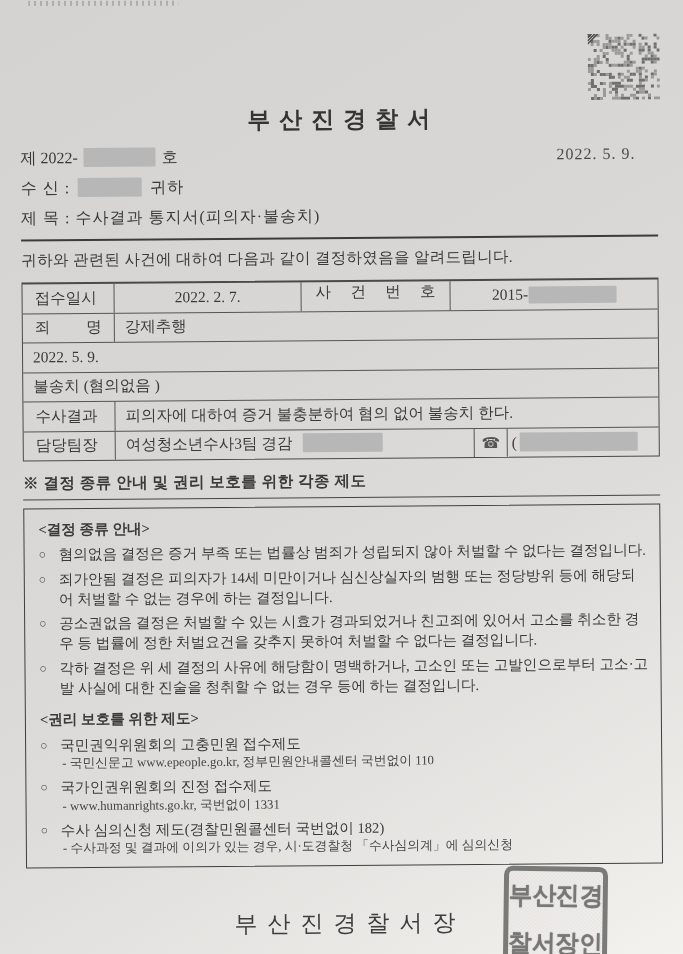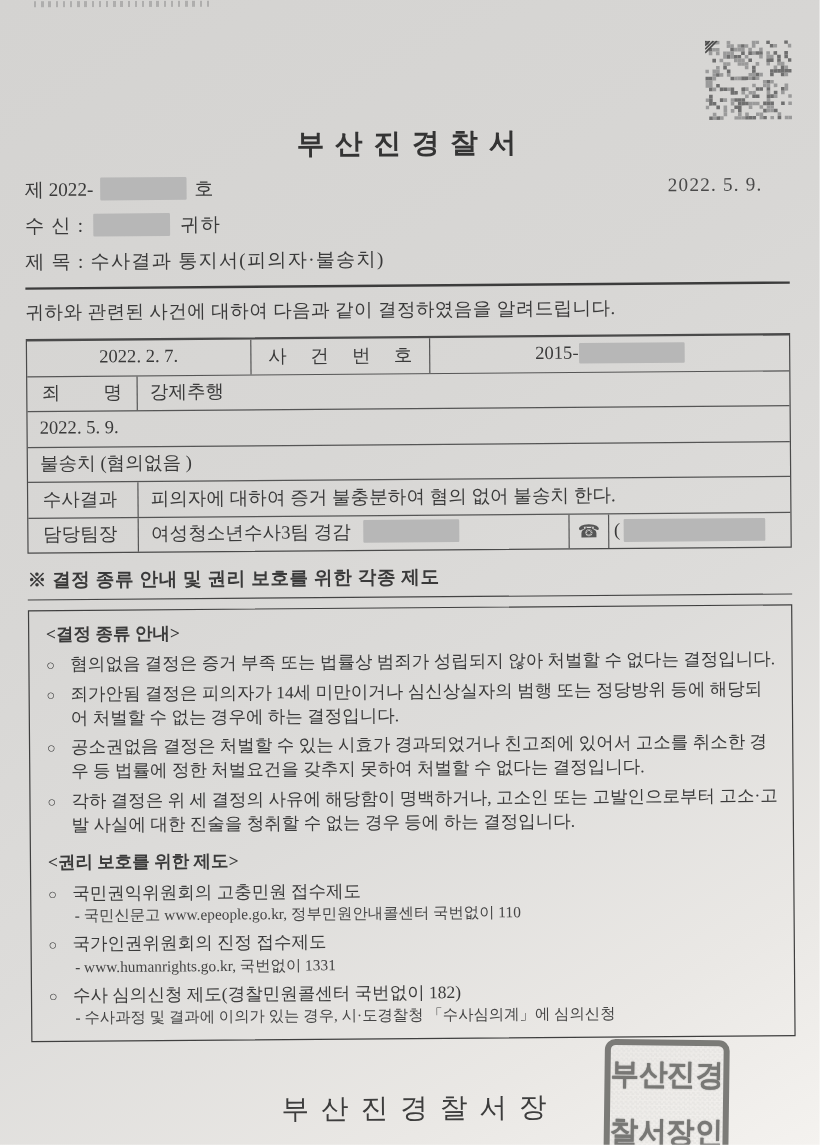--- a/index.html
+++ b/index.html
@@ -31,21 +31,21 @@
   .rule{margin-top:10px;border:none;border-top:2.2px solid #3c3c3c;}
   .intro{margin:9px 0 0;font-size:15.5px;letter-spacing:.3px;}
   
   .case-table{margin-top:11px;border:1.3px solid #4a4a4a;border-top-width:2.6px;font-size:15.5px;}
   .trow{display:flex;align-items:center;height:28.5px;border-top:1.2px solid #555;}
   .trow:first-child{border-top:none;}
   .tlabel{width:92px;flex:0 0 92px;padding:0 12px;box-sizing:border-box;text-align:justify;text-align-last:justify;border-right:1.2px solid #555;align-self:stretch;display:flex;align-items:center;}
   .tlabel span{width:100%;text-align:justify;text-align-last:justify;}
   .tval{padding:0 10px;flex:1;}
   .tval.center{text-align:center;}
-  .tcell-mid{width:148px;flex:0 0 148px;border-left:1.2px solid #555;border-right:1.2px solid #555;align-self:stretch;display:flex;align-items:center;justify-content:center;}
+  .tcell-mid{width:148px;flex:0 0 148px;border-left:1.2px solid #555;border-right:1.2px solid #555;align-self:stretch;display:flex;justify-content:center;}
   .tcell-mid span{width:100%;padding:0 14px;box-sizing:border-box;text-align:justify;text-align-last:justify;}
   .c1{width:166px;flex:0 0 166px;text-align:center;}
   .phone-cell-icon{width:32px;flex:0 0 32px;border-left:1.2px solid #555;align-self:stretch;display:flex;align-items:center;justify-content:center;font-family:"DejaVu Sans",sans-serif;font-size:15px;color:#555;}
   .phone-cell{width:152px;flex:0 0 152px;border-left:1.2px solid #555;align-self:stretch;display:flex;align-items:center;padding-left:4px;box-sizing:border-box;}
   
   .notice-heading{margin:12px 0 0;font-size:15.5px;font-weight:700;letter-spacing:.5px;border-bottom:1.6px solid #444;padding-bottom:5px;}
   .notice-box{margin-top:8px;border:1.6px solid #3f3f3f;padding:9px 12px 10px 14px;font-size:14.6px;line-height:1.36;}
   .sub-title{font-weight:700;margin:2px 0 5px;}
   .sub-title.rights{margin-top:11px;}
   .bullet{display:flex;gap:7px;margin-top:5px;}
@@ -307,20 +307,23 @@
     <span>제 목 :</span>
     <span>수사결과 통지서(피의자·불송치)</span>
   </div>
 
   <hr class="rule">
 
   <p class="intro">귀하와 관련된 사건에 대하여 다음과 같이 결정하였음을 알려드립니다.</p>
 
   <div class="case-table">
     <div class="trow">
+      <div class="tlabel">
+          <span>접수일시</span>
+        </div>
       <div class="tval c1">2022. 2. 7.</div>
       <div class="tcell-mid">
           <span>사 건 번 호</span>
         </div>
       <div class="tval center">
         <span>2015-</span><span class="redact r-caseno"></span>
       </div>
     </div>
     <div class="trow">
       <div class="tlabel">

